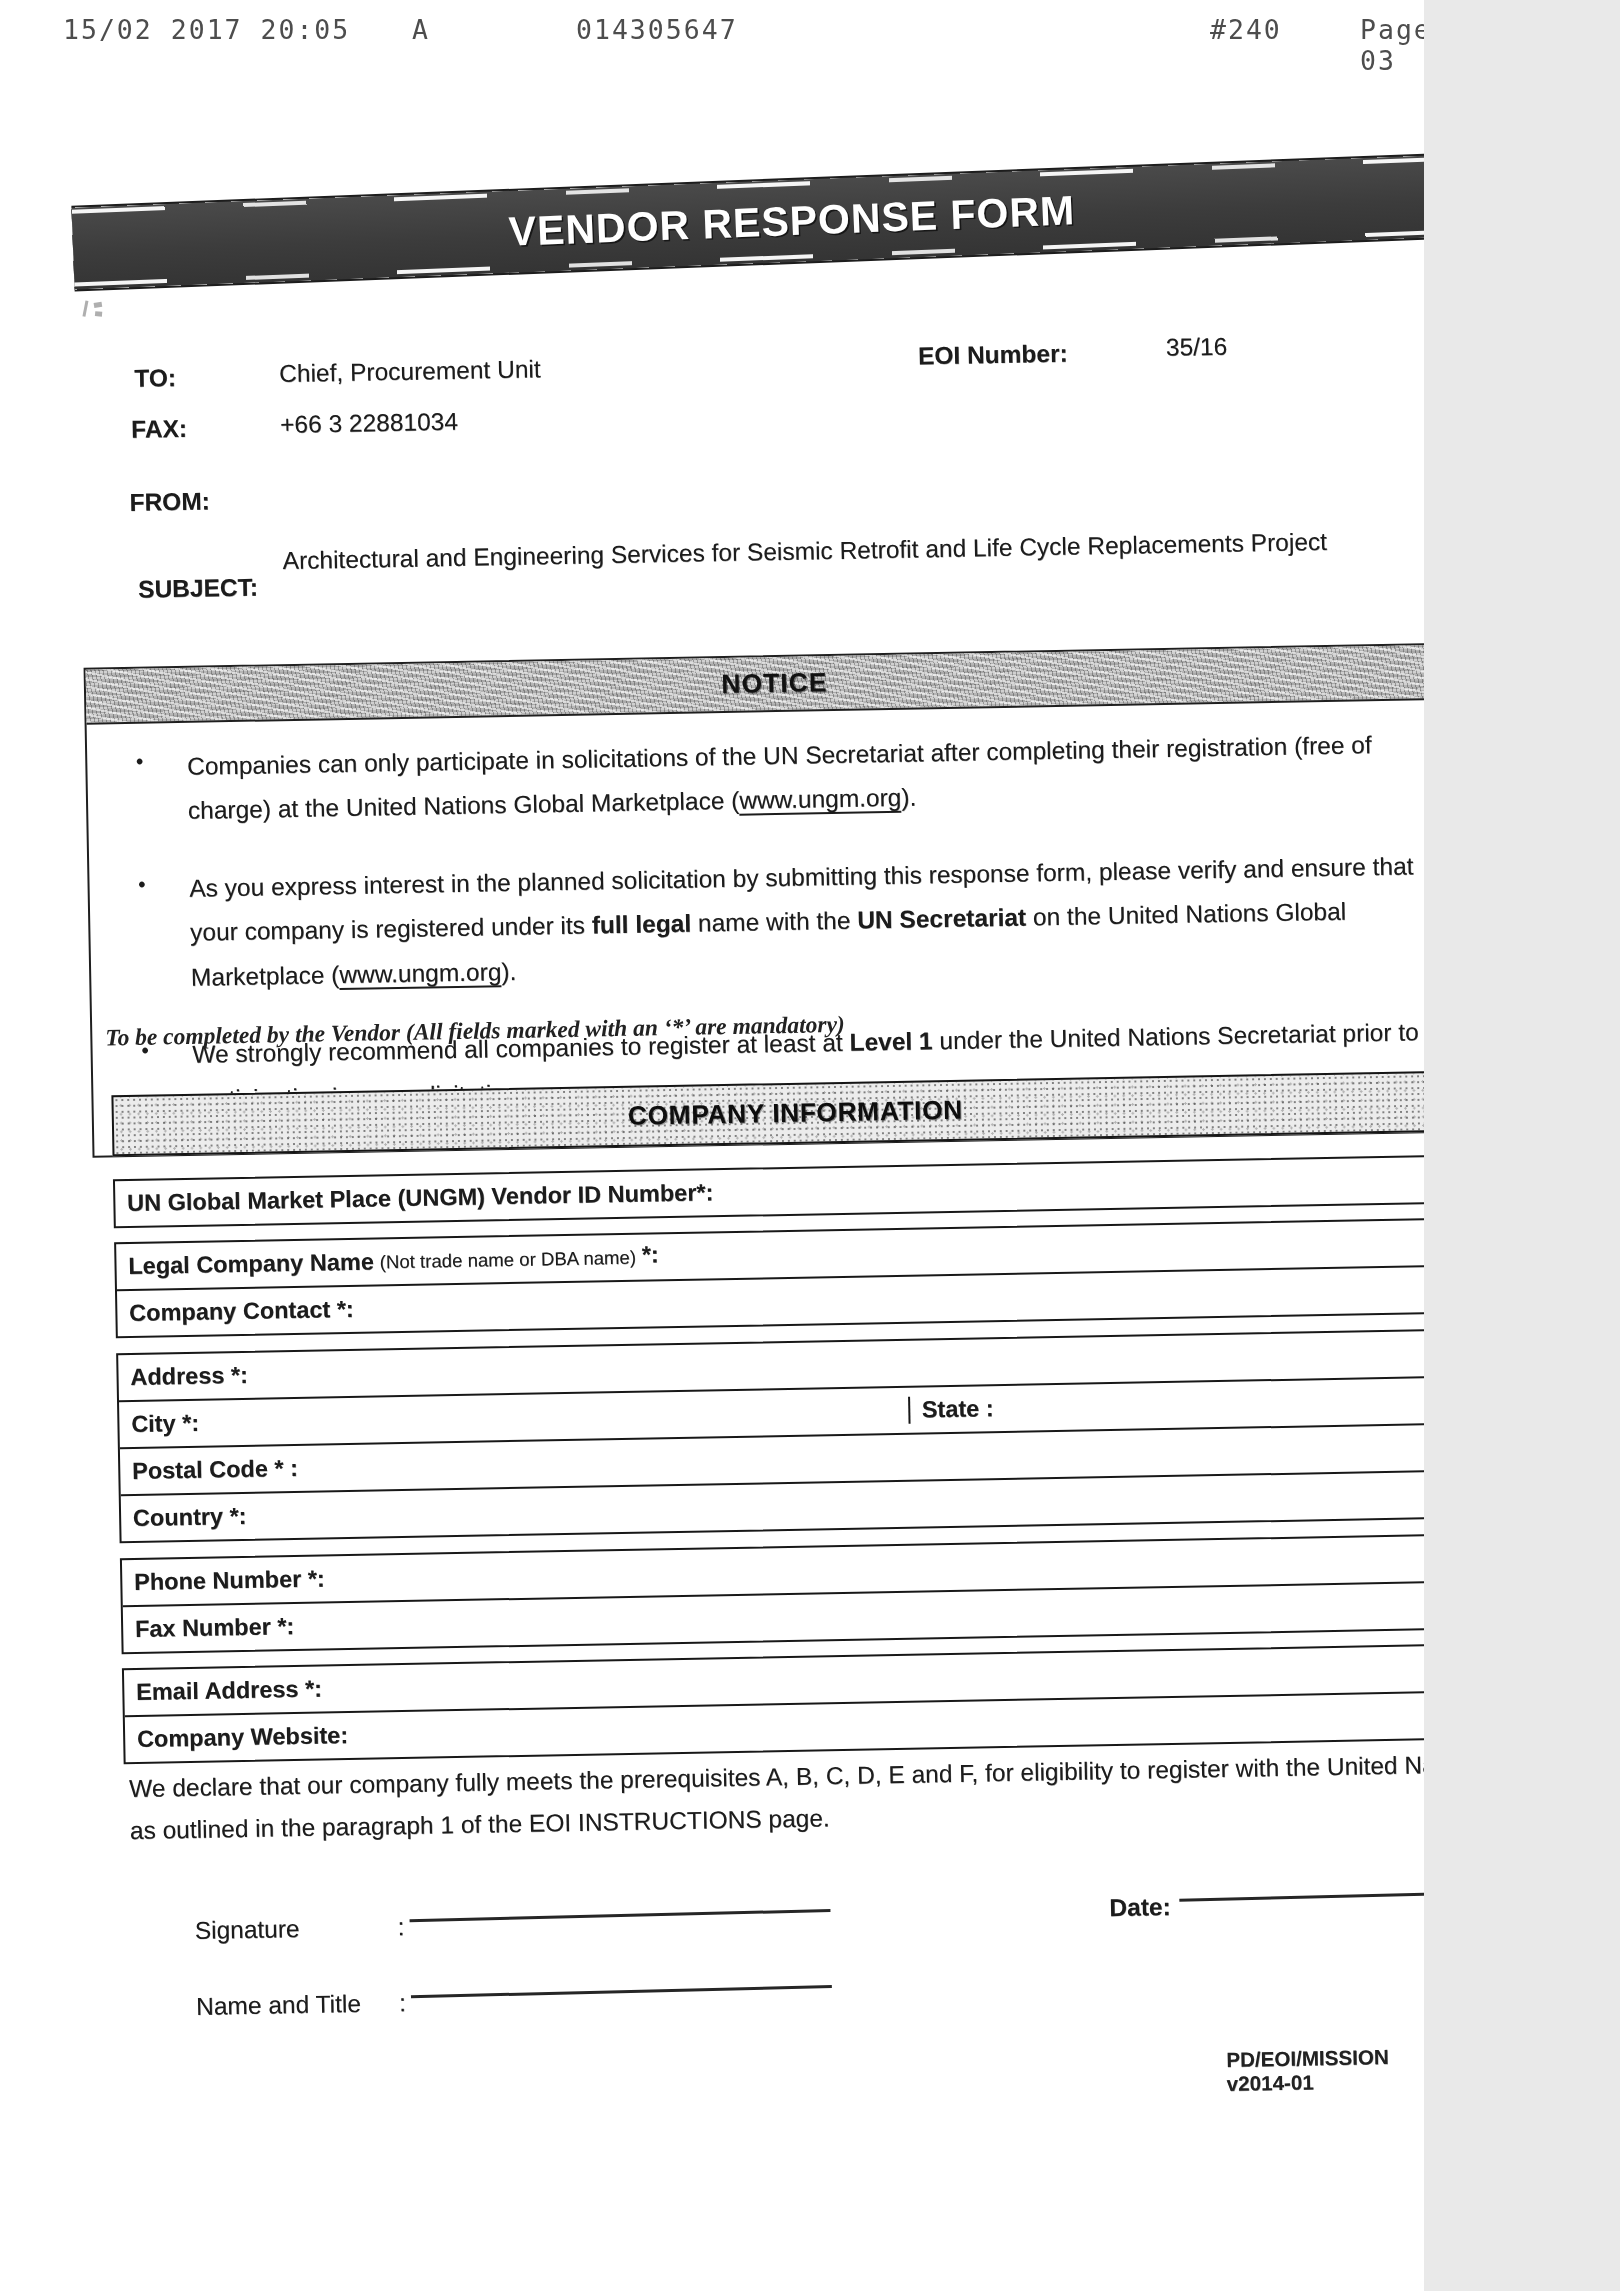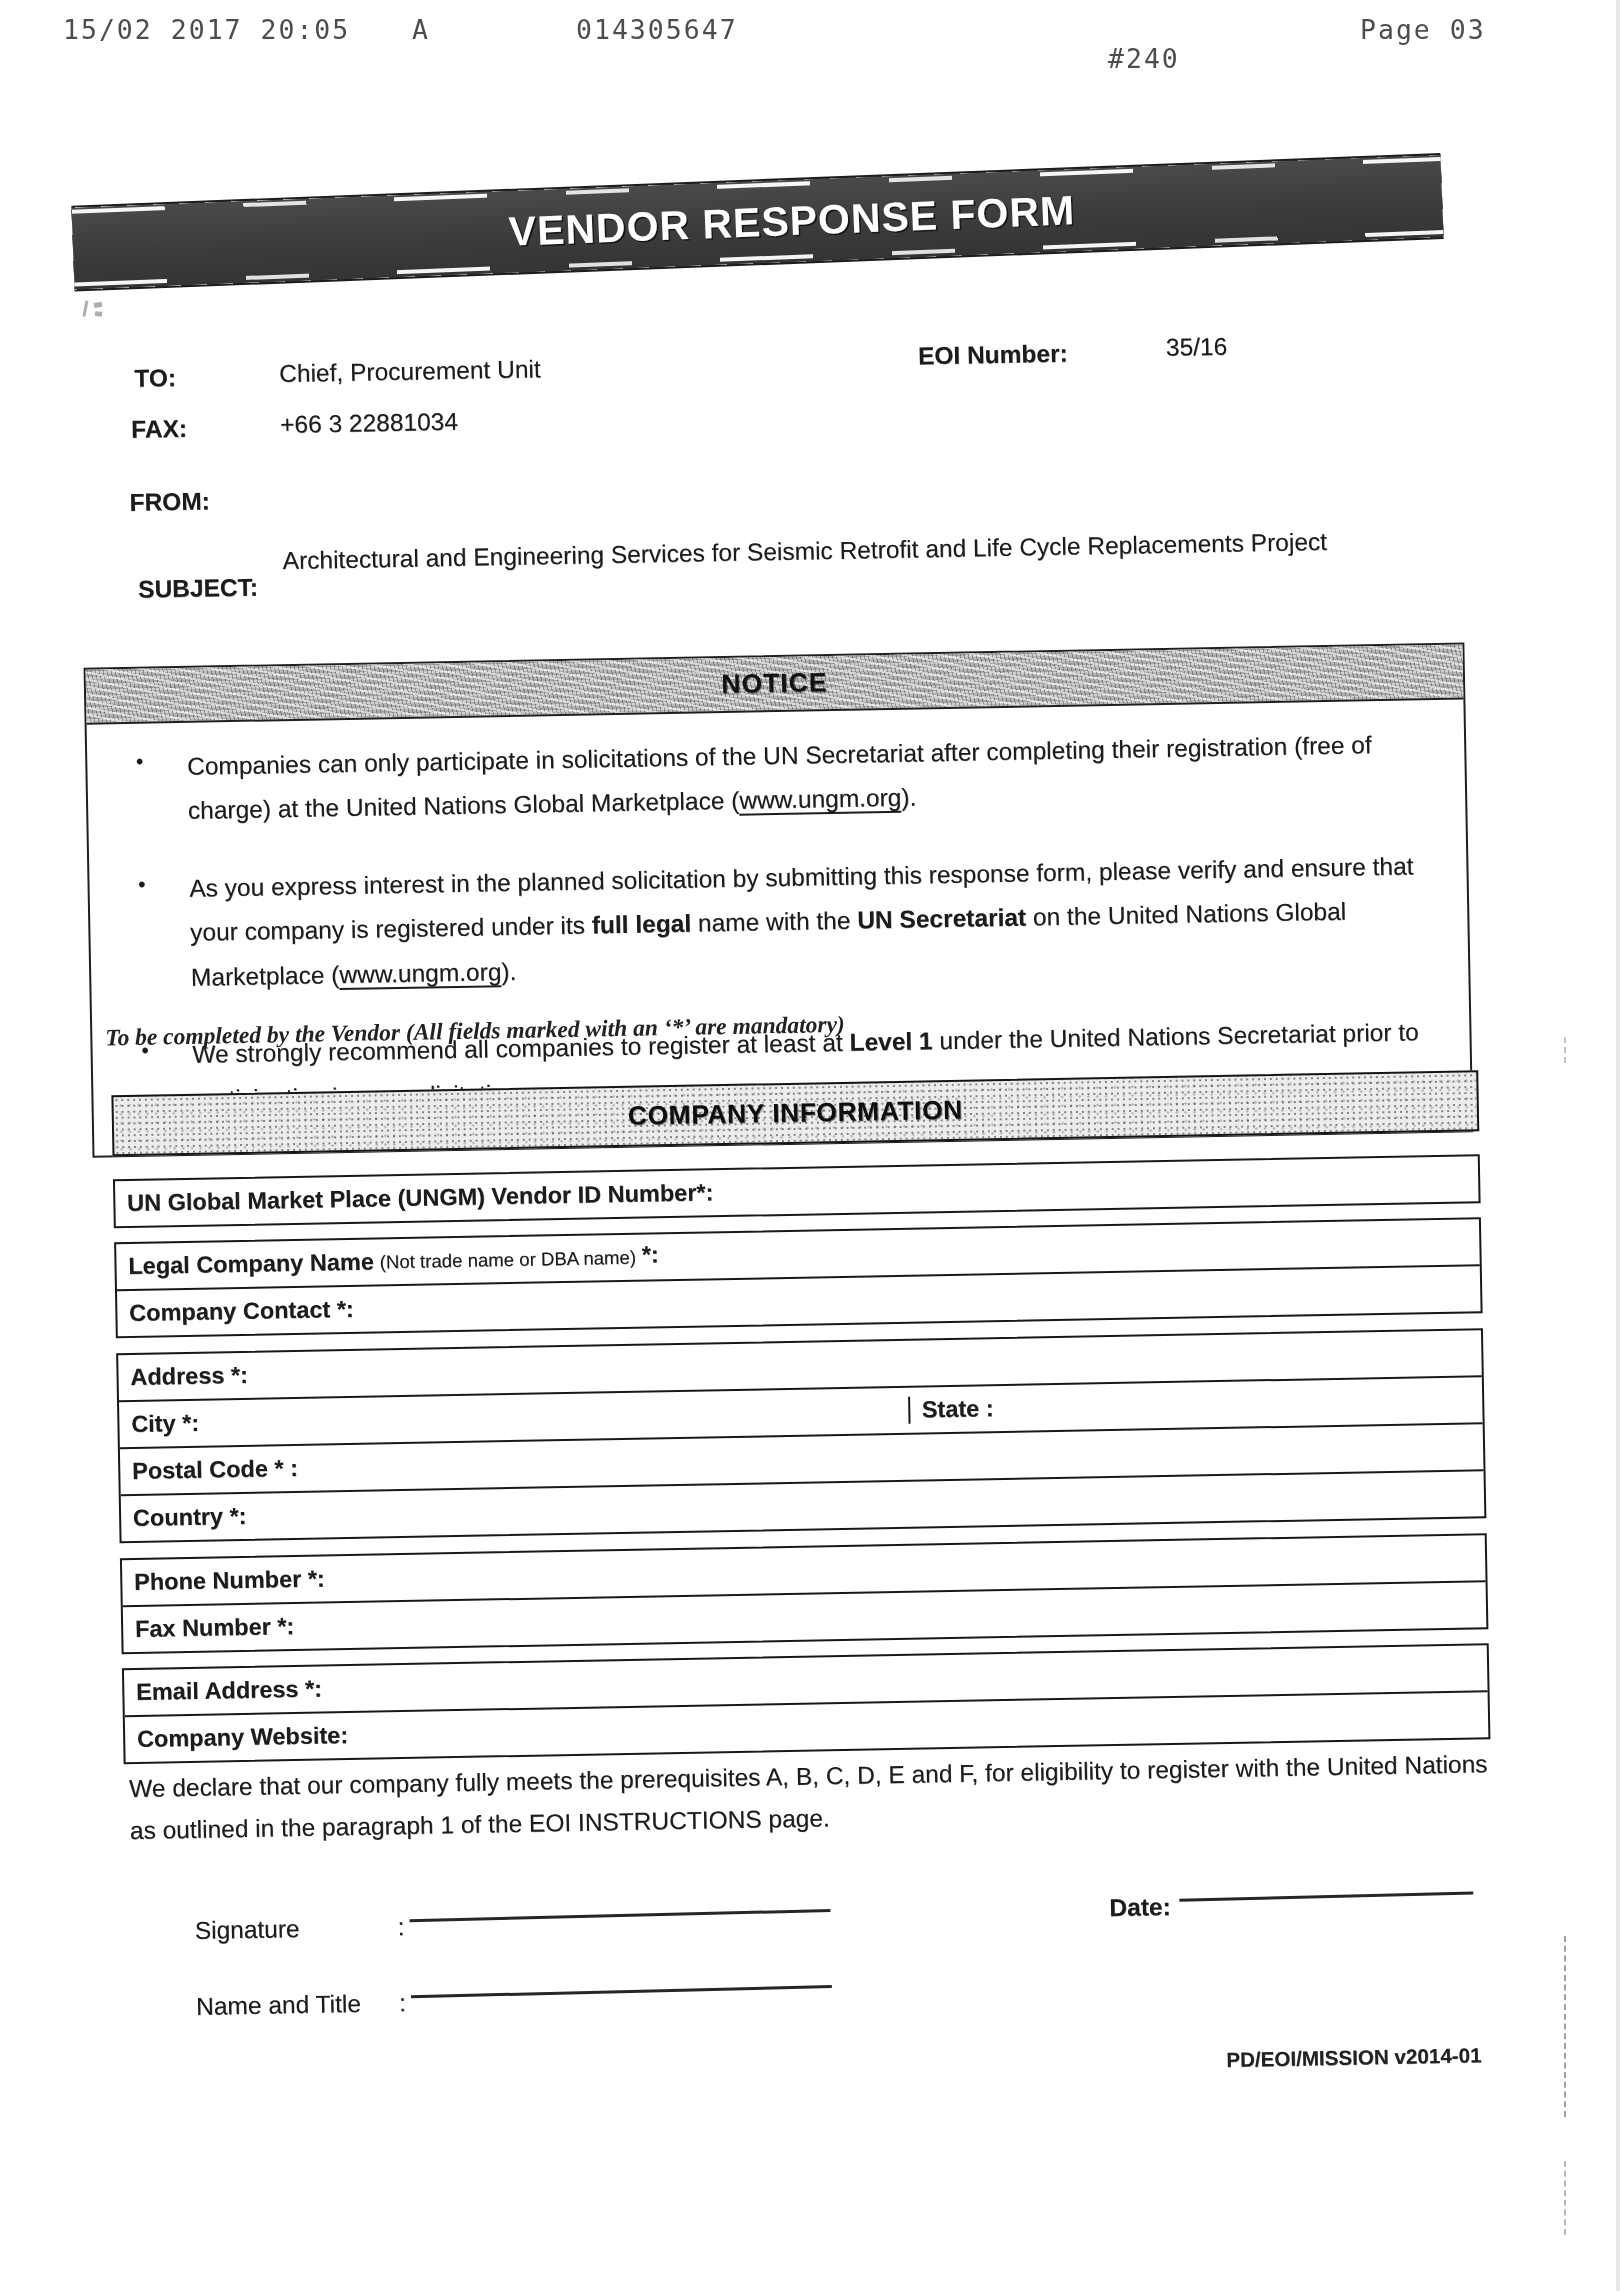--- a/index.html
+++ b/index.html
@@ -1,29 +1,29 @@
 <!DOCTYPE html>
 <html><head>
 <meta charset="utf-8">
 <style>
   html,body{margin:0;padding:0;background:#e9e9e9;}
   .page{
-    position:relative;width:1616px;height:2292px;background:#ffffff;
+    position:relative;width:1424px;height:2292px;background:#ffffff;
     overflow:hidden;font-family:"Liberation Sans",sans-serif;color:#1c1c1c;
   }
   
   .faxhdr span{
     position:absolute;top:13.7px;
     font-family:"DejaVu Sans Mono",monospace;
     font-size:26.5px;color:#4d4d4d;letter-spacing:2px;font-weight:normal;
   }
   .fh-datetime{left:63px;}
   .fh-station{left:412px;}
   .fh-id{left:576px;}
-  .fh-job{left:1108px;margin-top:29px;}
+  .fh-job{left:1210px;}
   .fh-page{left:1360px;}
 
   
   .doc{position:absolute;inset:0;transform:rotate(-1.05deg);transform-origin:784px 1176px;}
   .doc .t{text-shadow:0.4px 0.4px 0 rgba(20,20,20,.45);}
 
   
   .banner{
     position:absolute;left:90px;top:181px;width:1370px;height:82px;
     background:linear-gradient(180deg,#4a4a4a 0%,#3c3c3c 55%,#343434 100%);

